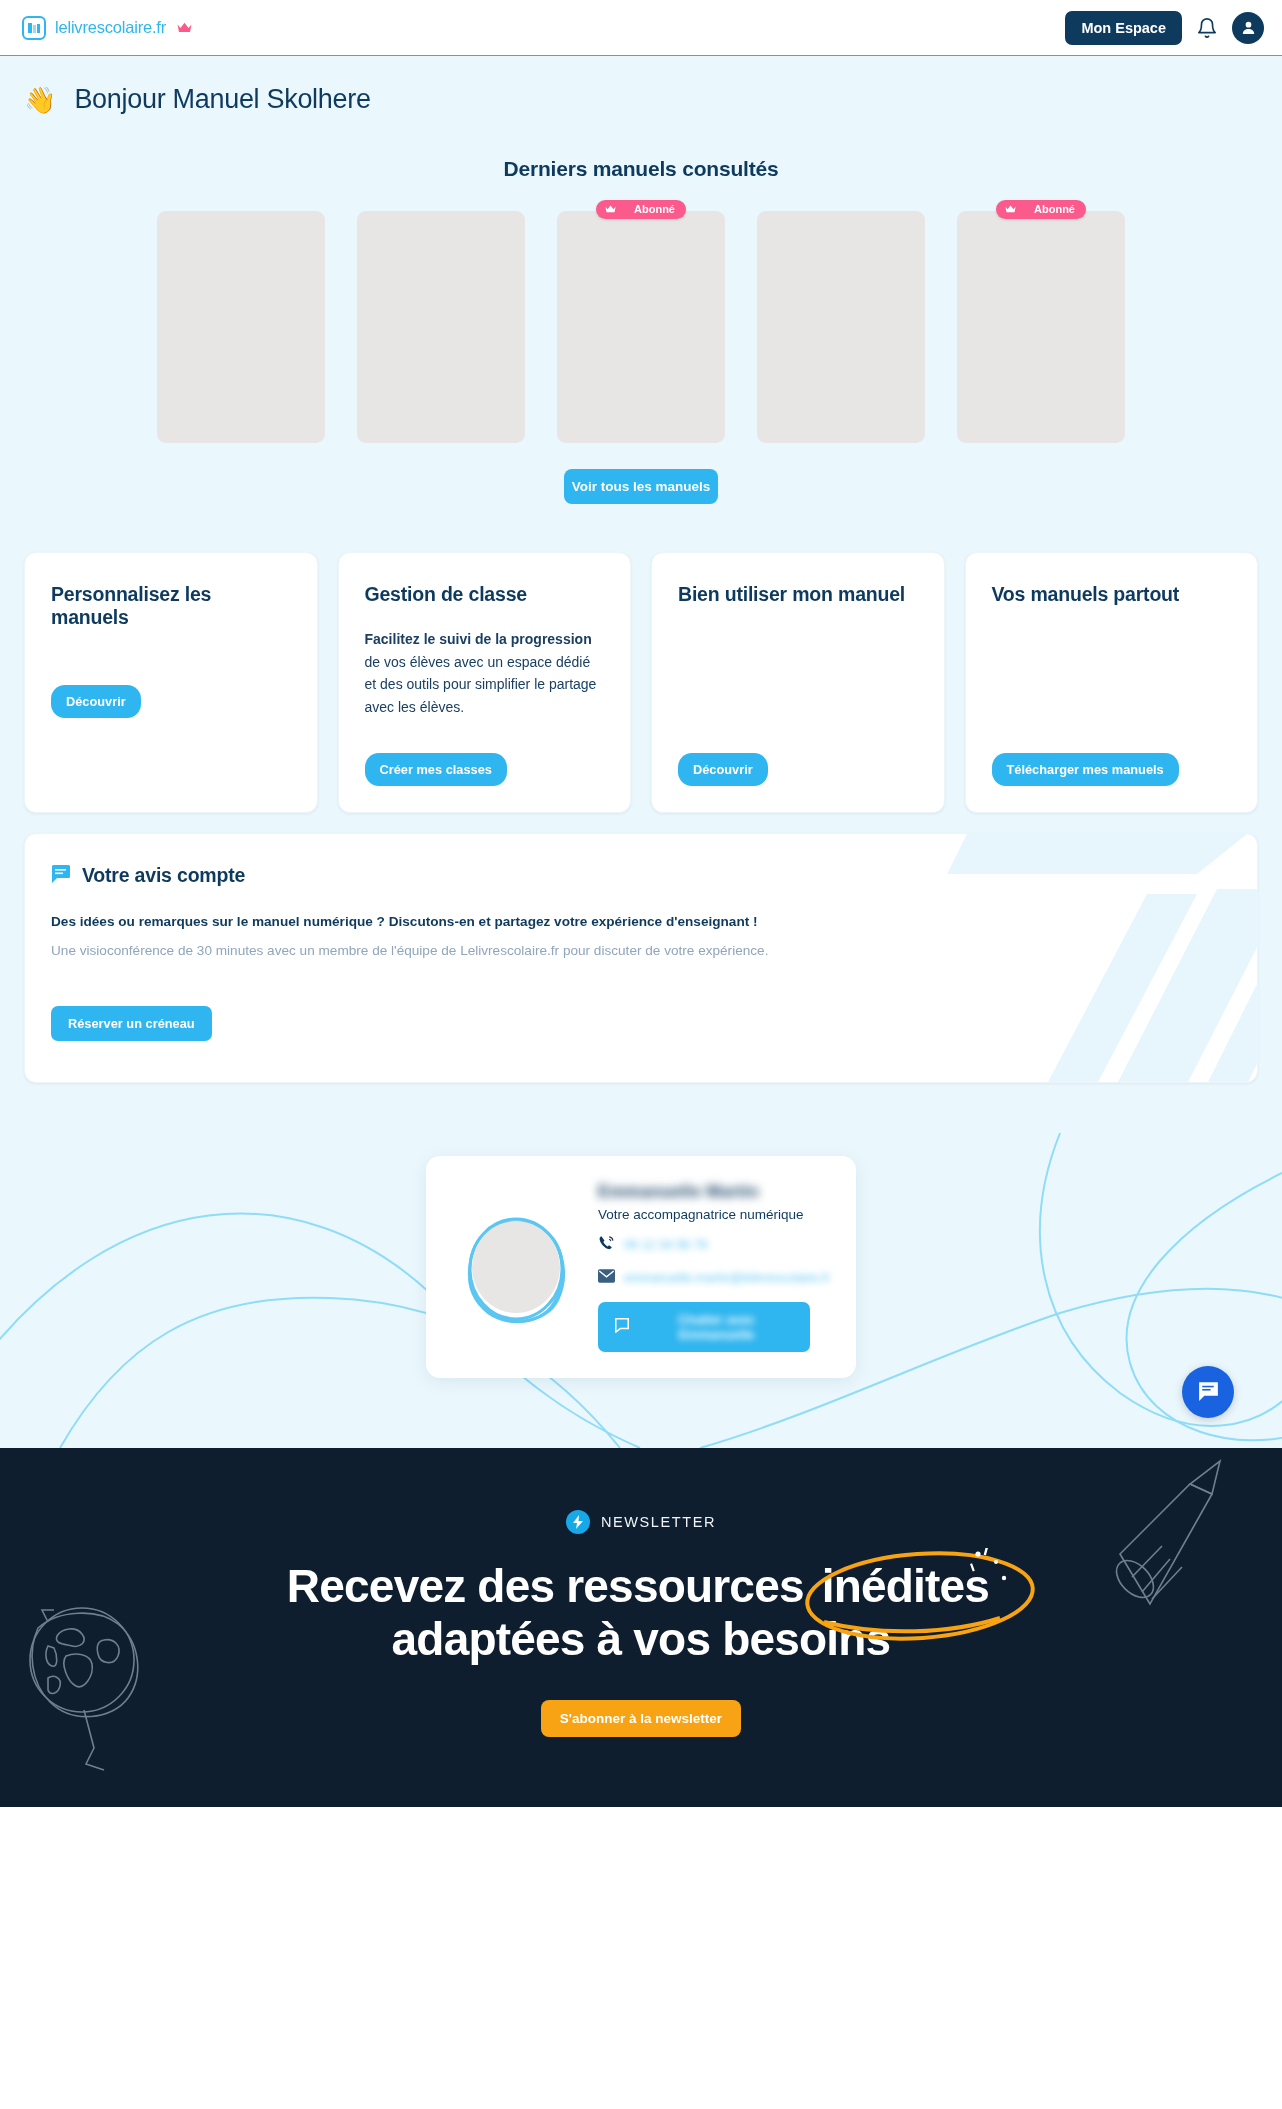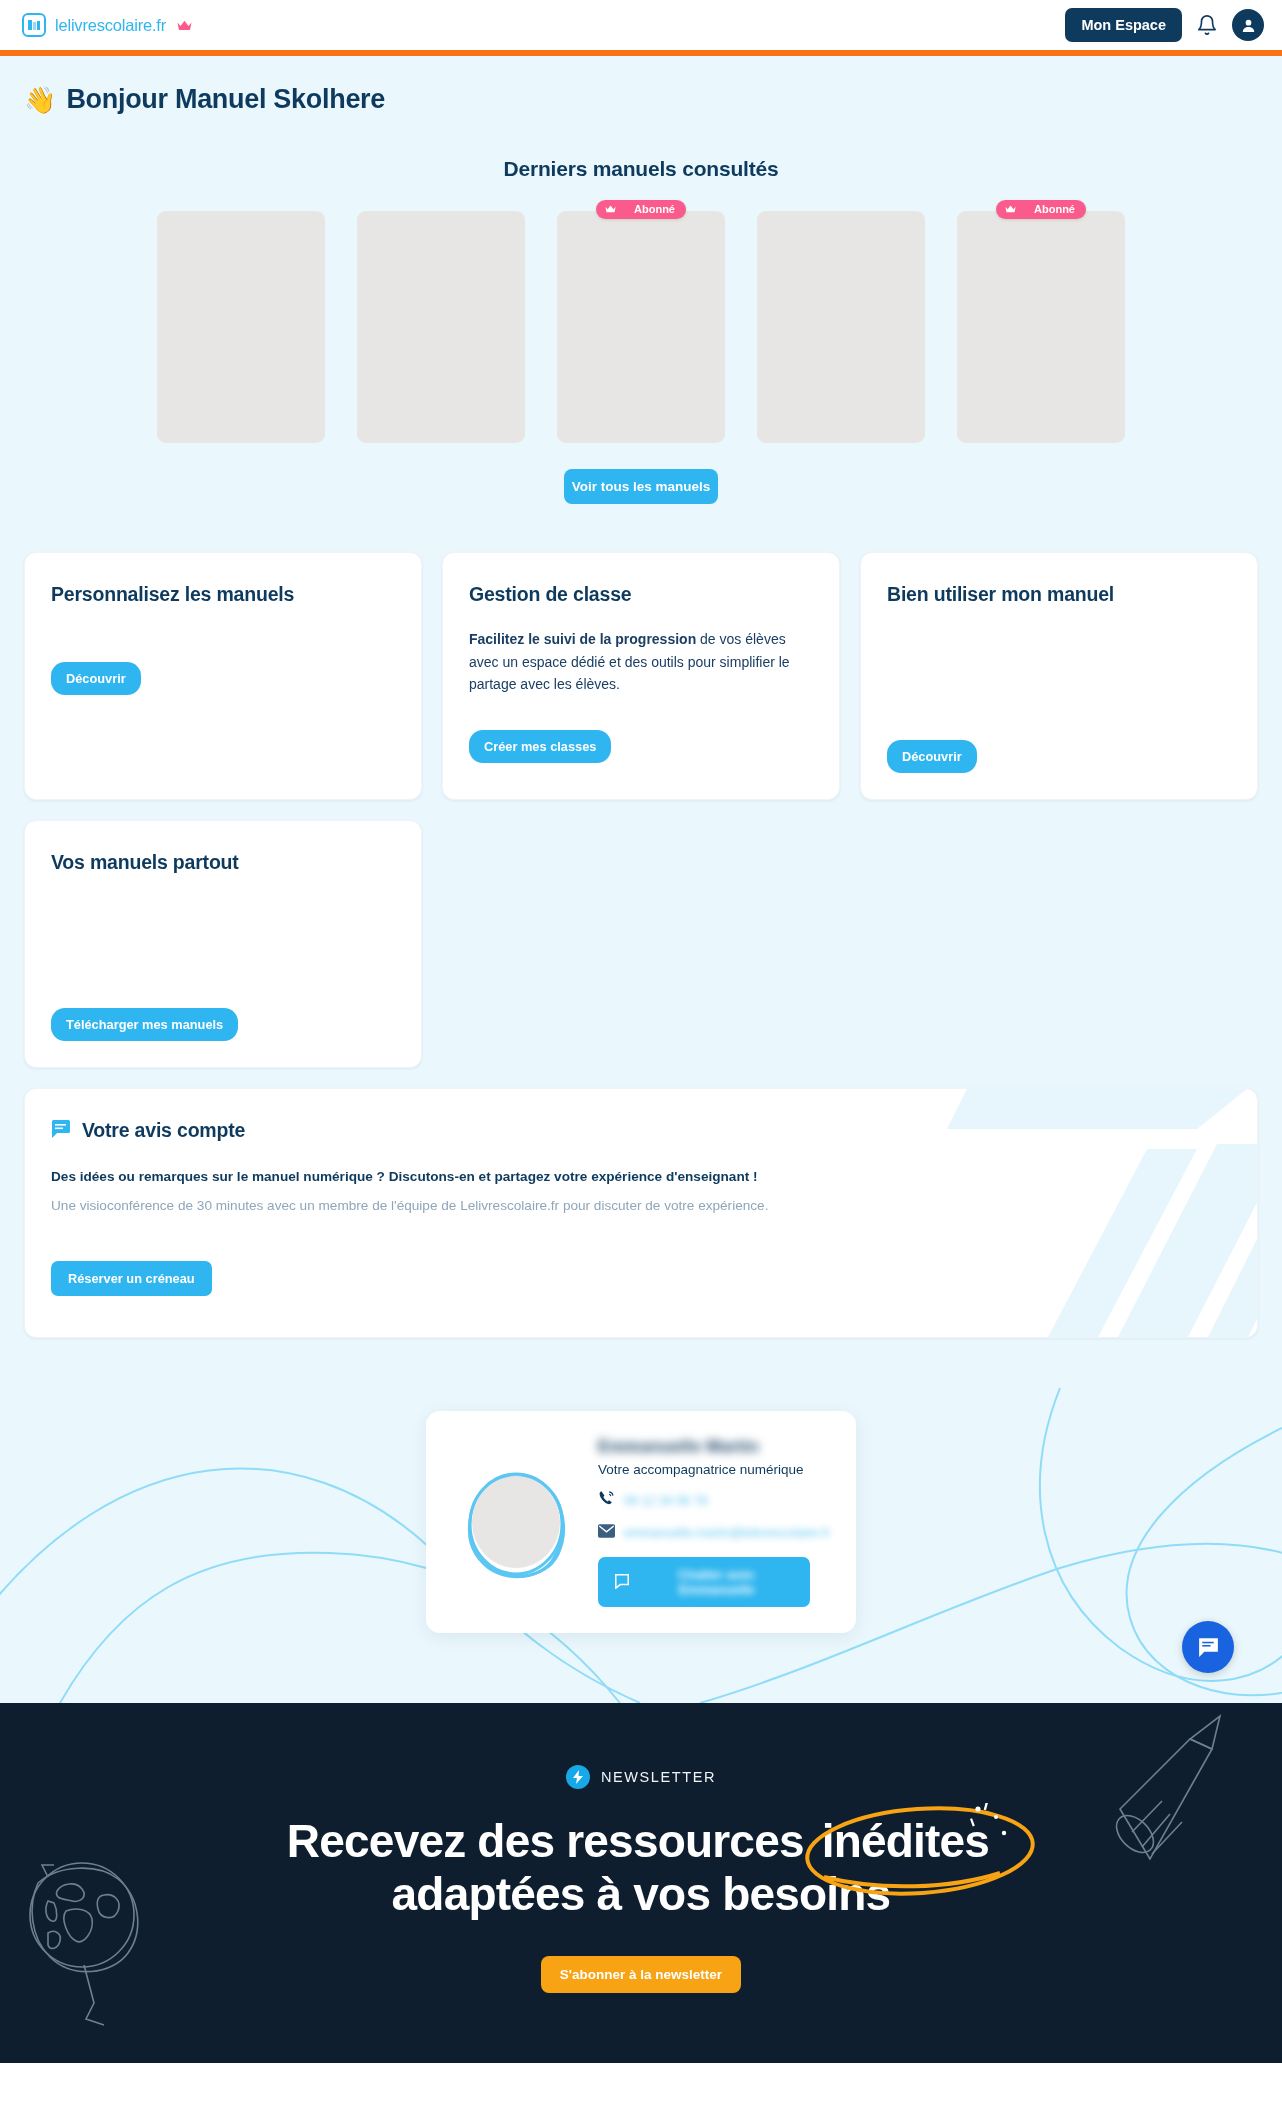--- a/index.html
+++ b/index.html
@@ -7,21 +7,21 @@
     width: 1282px;
     font-family: "Liberation Sans", sans-serif;
     background: #ffffff;
   }
   body { width: 1282px; overflow-x: hidden; }
 
   
   .topbar {
     height: 56px;
     background: #ffffff;
-    border-bottom: 6px solid #f97316;
+    border-bottom: 1px solid #f97316;
     display: flex;
     align-items: center;
     justify-content: space-between;
     padding: 0 18px 0 22px;
     position: relative;
     z-index: 20;
   }
   .brand { display: flex; align-items: center; gap: 9px; }
   .brand-mark {
     width: 24px; height: 24px; border-radius: 6px;
@@ -51,21 +51,21 @@
 
   
   .lightwrap { background: #eaf7fd; padding-bottom: 0; position: relative; }
 
   .greeting {
     display: flex; align-items: center; gap: 10px;
     padding: 28px 0 0 24px;
   }
   .greeting .emoji { font-size: 26px; line-height: 1; }
   .greeting h1 {
-    font-size: 27px; color: #0e3a5e; font-weight: 700; letter-spacing: -0.3px;
+    font-size: 27px; color: #0e3a5e; font-weight: 400; letter-spacing: -0.3px; margin-left: 8px;
   }
 
   
   .recent { text-align: center; padding-top: 42px; }
   .recent h2 {
     font-size: 21px; color: #0e3a5e; font-weight: 700; letter-spacing: -0.2px;
   }
   .manual-row {
     display: flex; justify-content: center; gap: 32px;
     margin-top: 30px; padding: 0 140px;
@@ -84,21 +84,21 @@
   .btn-voirtous {
     margin: 26px auto 0; display: block;
     background: #2fb5ef; color: #fff; border: none;
     font-size: 13.5px; font-weight: 700; padding: 10px 8px;
     border-radius: 8px; cursor: pointer;
     font-family: "Liberation Sans", sans-serif;
   }
 
   
   .grid {
-    display: grid; grid-template-columns: 1fr 1fr 1fr; gap: 20px;
+    display: grid; grid-template-columns: 1fr 1fr 1fr 1fr; gap: 20px;
     padding: 48px 24px 0;
   }
   .card {
     background: #fff; border-radius: 12px; padding: 30px 26px 26px;
     box-shadow: 0 1px 3px rgba(14,58,94,.07);
     border: 1px solid #eef4f8;
   }
   .card h3 {
     font-size: 19.5px; color: #0e3a5e; font-weight: 700; letter-spacing: -0.2px;
     margin-bottom: 22px;

